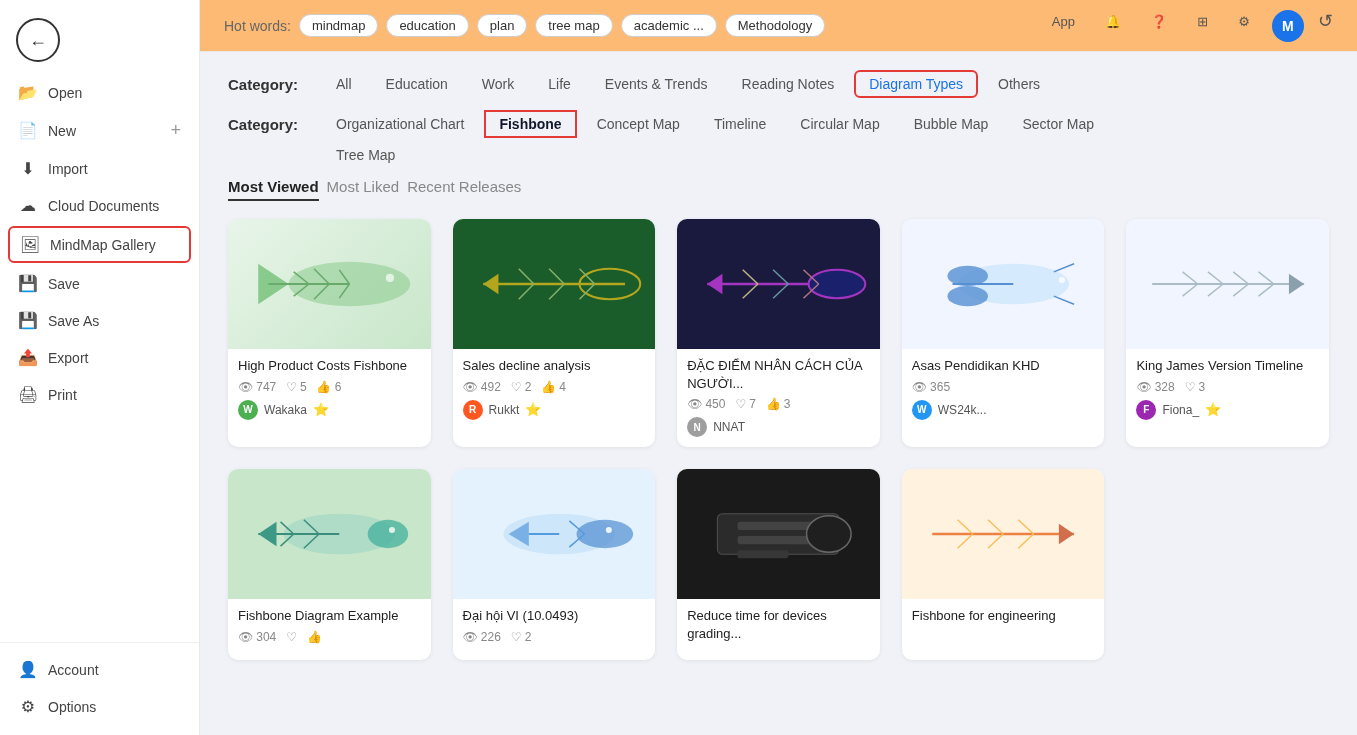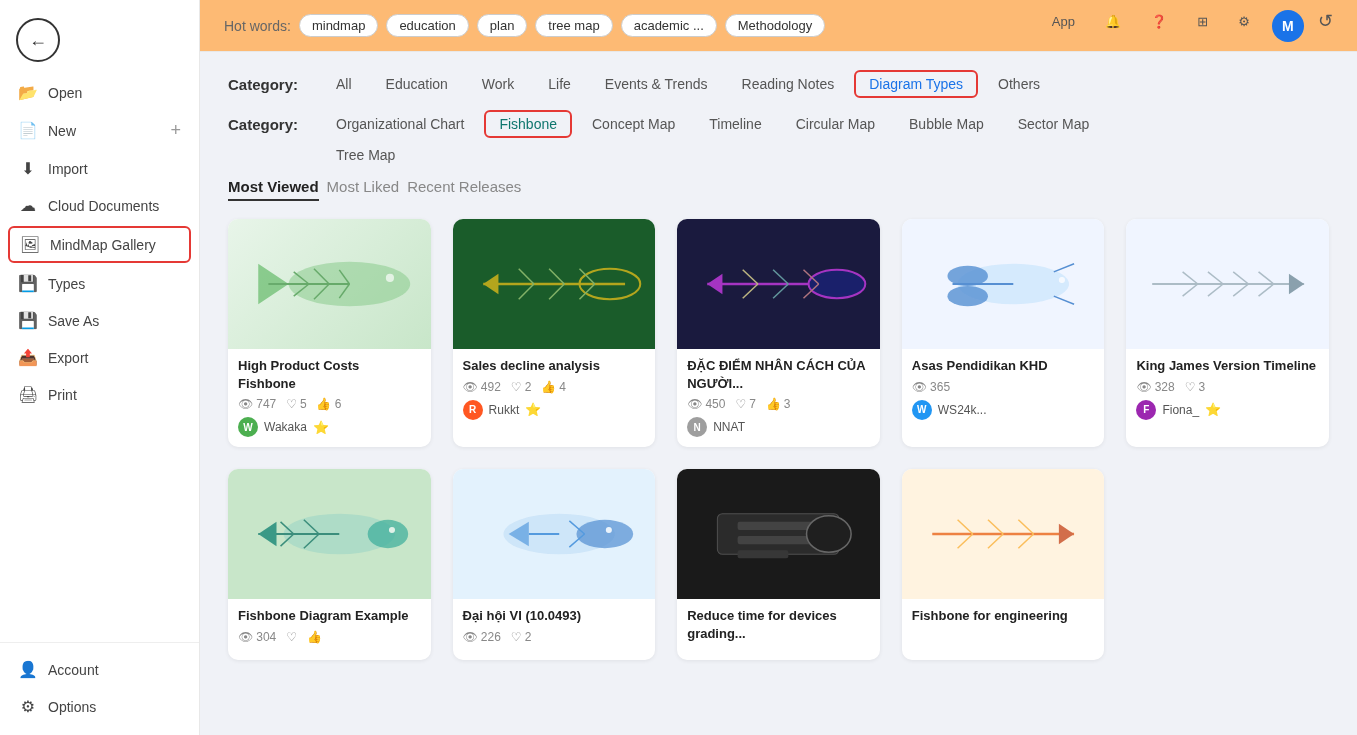--- a/index.html
+++ b/index.html
@@ -170,21 +170,21 @@
       align-items: center;
       justify-content: center;
       overflow: hidden;
       position: relative;
     }
     .card-info {
       padding: 8px 10px 10px 10px;
     }
     .card-title {
       font-size: 13px;
-      font-weight: 700;
+      font-weight: 400;
       color: #222;
       margin-bottom: 5px;
       line-height: 1.35;
     }
     .card-stats {
       display: flex;
       gap: 10px;
       font-size: 12px;
       color: #888;
       margin-bottom: 6px;
@@ -236,24 +236,24 @@
     
     .diagram-types-box {
       border: 2px solid #e53935;
       border-radius: 6px;
       padding: 4px 13px;
       color: #1a73e8;
     }
     
     .fishbone-box {
       border: 2px solid #e53935;
-      border-radius: 6px;
+      border-radius: 0;
       padding: 4px 13px;
-      color: #0f766e;
-      font-weight: 400;
+      color: #0f172a;
+      font-weight: 700;
     }
   </style>
 </head>
 <body>
 
 <div class="sidebar">
   <div class="sidebar-back">
     <span>←</span>
   </div>
 
@@ -273,21 +273,21 @@
   <div class="sidebar-item">
     <span class="sidebar-icon">☁</span>
     <span>Cloud Documents</span>
   </div>
   <div class="sidebar-item sidebar-highlight">
     <span class="sidebar-icon">🖼</span>
     <span>MindMap Gallery</span>
   </div>
   <div class="sidebar-item">
     <span class="sidebar-icon">💾</span>
-    <span>Types</span>
+    <span>Save</span>
   </div>
   <div class="sidebar-item">
     <span class="sidebar-icon">💾</span>
     <span>Save As</span>
   </div>
   <div class="sidebar-item">
     <span class="sidebar-icon">📤</span>
     <span>Export</span>
   </div>
   <div class="sidebar-item">

